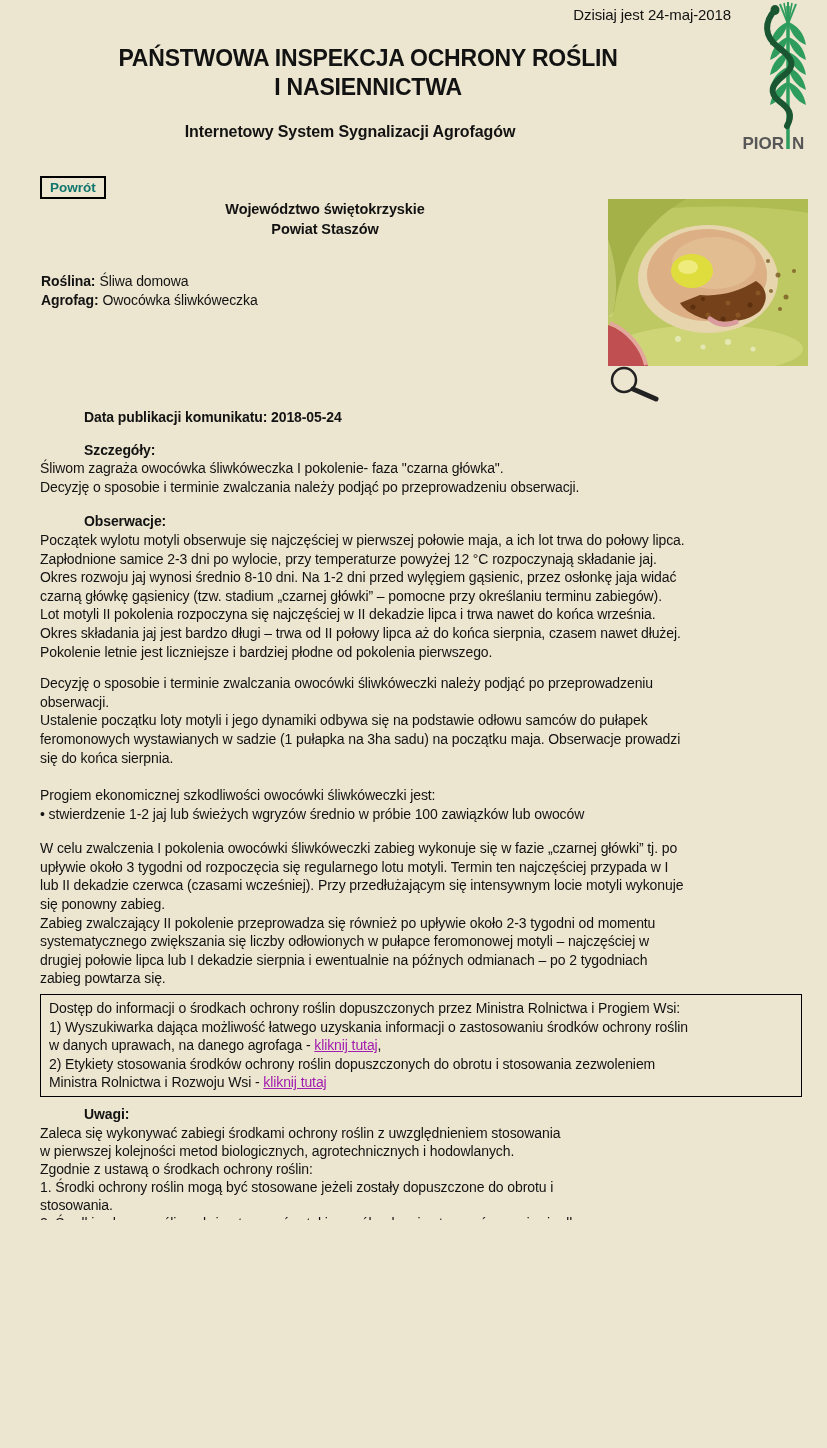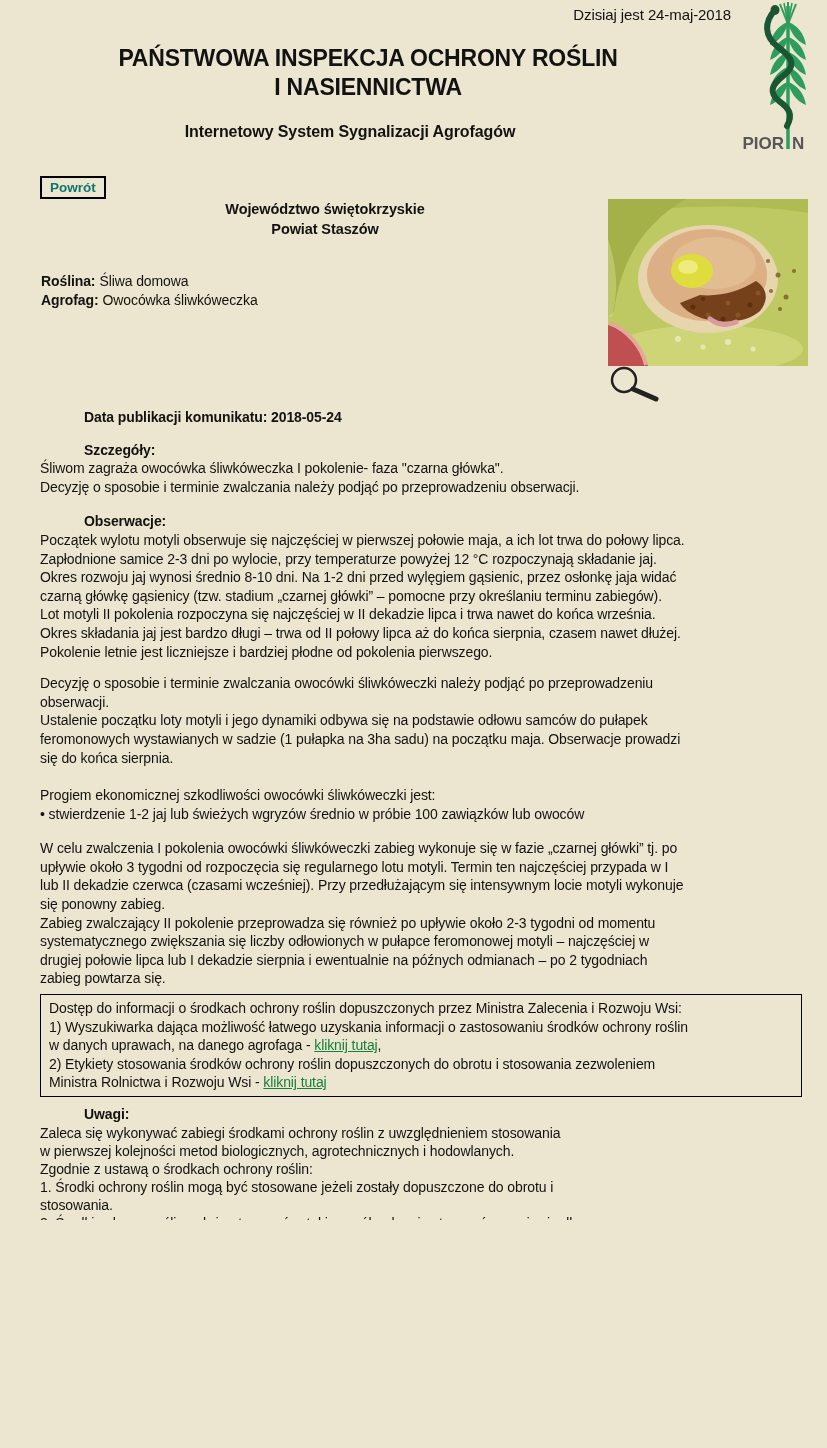--- a/index.html
+++ b/index.html
@@ -31,21 +31,21 @@
   .content{position:absolute;left:40px;top:408px;width:762px;font-size:14px;line-height:18.6px;letter-spacing:-0.1px;}
   .b{font-weight:bold;padding-left:44px;}
   .pre{white-space:pre-line;}
   .sec-details{margin-top:14px;}
   .sec-zal{margin-top:16px;}
   .para2{margin-top:13px;}
   .para3{margin-top:19px;}
   .para4{margin-top:16px;}
   .srodki-h{margin-top:4px;}
   .box{margin-top:6px;border:1px solid #000;padding:4px 8px;white-space:pre-line;}
-  .lnk{color:#15803d;text-decoration:underline;cursor:pointer;}
+  .lnk{color:#a21caf;text-decoration:underline;cursor:pointer;}
   .uwagi-h{margin-top:8px;}
   .notes-text{line-height:18px;}
 </style>
 </head>
 <body>
 
 <div class="page">
 
   <div class="date-line">Dzisiaj jest 24-maj-2018</div>
 
@@ -169,21 +169,21 @@
       <div class="pre para4">W celu zwalczenia I pokolenia owocówki śliwkóweczki zabieg wykonuje się w fazie „czarnej główki” tj. po
 upływie około 3 tygodni od rozpoczęcia się regularnego lotu motyli. Termin ten najczęściej przypada w I
 lub II dekadzie czerwca (czasami wcześniej). Przy przedłużającym się intensywnym locie motyli wykonuje
 się ponowny zabieg.
 Zabieg zwalczający II pokolenie przeprowadza się również po upływie około 2-3 tygodni od momentu
 systematycznego zwiększania się liczby odłowionych w pułapce feromonowej motyli – najczęściej w
 drugiej połowie lipca lub I dekadzie sierpnia i ewentualnie na późnych odmianach – po 2 tygodniach
 zabieg powtarza się.</div>
     </div>
 
-    <div class="box"><span>Dostęp do informacji o środkach ochrony roślin dopuszczonych przez Ministra Zalecenia i Rozwoju Wsi:
+    <div class="box"><span>Dostęp do informacji o środkach ochrony roślin dopuszczonych przez Ministra Rolnictwa i Progiem Wsi:
 </span><span>1) Wyszukiwarka dająca możliwość łatwego uzyskania informacji o zastosowaniu środków ochrony roślin
 w danych uprawach, na danego agrofaga - </span><a href="#" class="lnk">kliknij tutaj</a><span>,
 </span><span>2) Etykiety stosowania środków ochrony roślin dopuszczonych do obrotu i stosowania zezwoleniem
 Ministra Rolnictwa i Rozwoju Wsi - </span><a href="#" class="lnk">kliknij tutaj</a></div>
 
     <div class="b uwagi-h">Uwagi:</div>
     <div class="pre notes-text">Zaleca się wykonywać zabiegi środkami ochrony roślin z uwzględnieniem stosowania
 w pierwszej kolejności metod biologicznych, agrotechnicznych i hodowlanych.
 Zgodnie z ustawą o środkach ochrony roślin:
 1. Środki ochrony roślin mogą być stosowane jeżeli zostały dopuszczone do obrotu i

